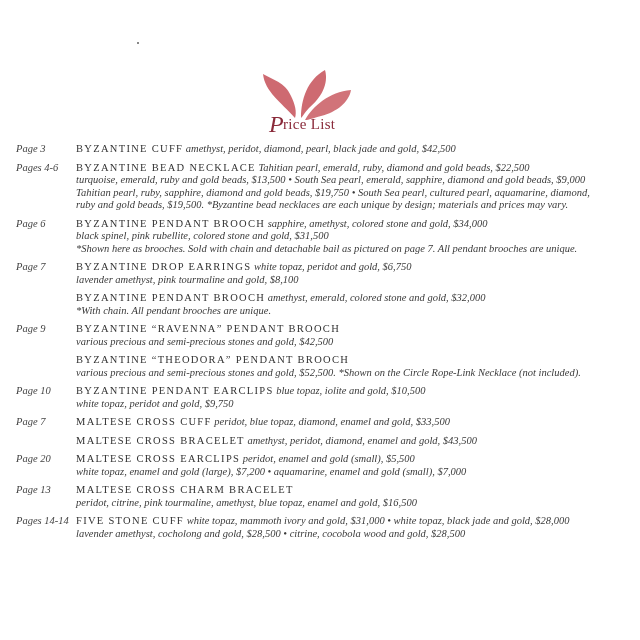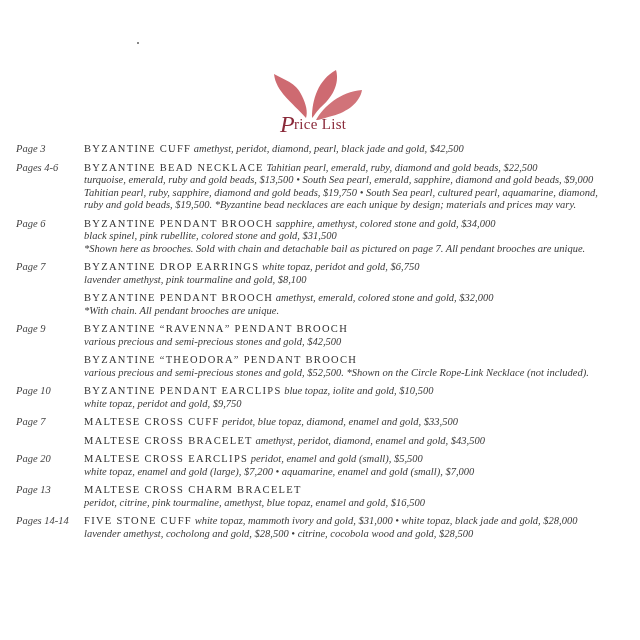--- a/index.html
+++ b/index.html
@@ -18,21 +18,21 @@
     .speck {
       position: absolute;
       left: 137px;
       top: 42px;
       width: 2px;
       height: 2px;
       background: #888;
     }
     .header {
       position: absolute;
-      left: 262px;
+      left: 251px;
       top: 62px;
       width: 120px;
       height: 78px;
     }
     .header svg { position: absolute; left: 0; top: 0; }
     .title {
       position: absolute;
       left: 18px;
       top: 46px;
       font-size: 15px;
@@ -69,21 +69,20 @@
     .item {
       margin-left: 76px;
       width: 560px;
       margin-bottom: 6px;
     }
     .line {
       font-size: 10.5px;
       line-height: 12.5px;
       white-space: nowrap;
       color: #3a3a3a;
-      margin-left: 8px;
     }
     .name {
       font-style: normal;
       font-size: 10.5px;
       letter-spacing: 1.3px;
       text-transform: uppercase;
       color: #333;
     }
     .desc { font-style: italic; }
   </style>

